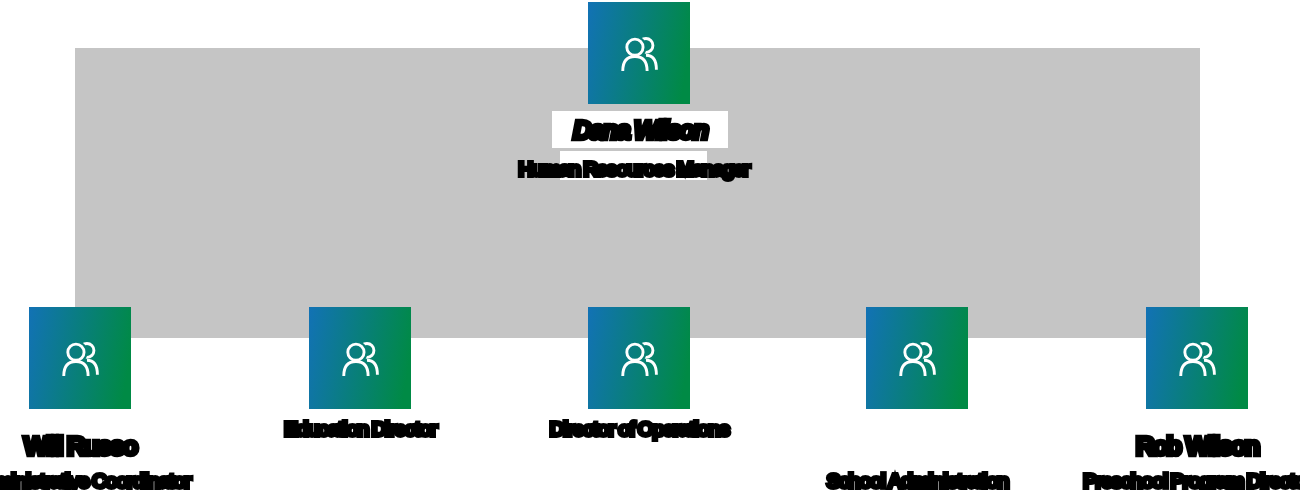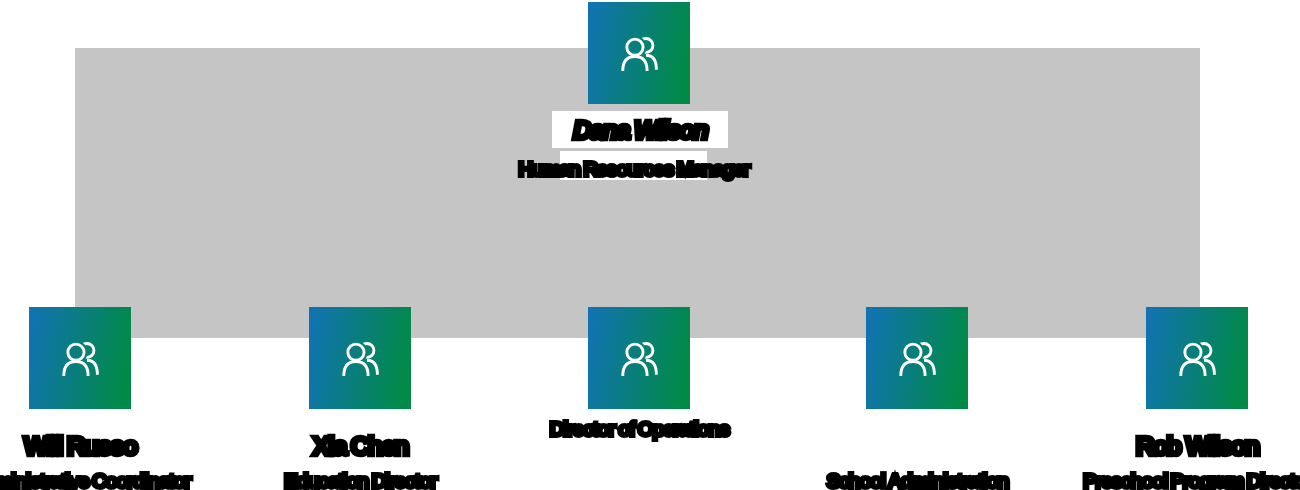--- a/index.html
+++ b/index.html
@@ -143,21 +143,20 @@
     <div class="node-name blob-name">Will Russo</div>
     <div class="node-title blob-sub">Administrative Coordinator</div>
   </div>
 
   <div class="child c2">
     <div class="tile" style="position:static">
       <svg viewBox="0 0 100 100">
           <use href="#ppl"></use>
         </svg>
     </div>
-    <div class="node-name blob-name">Xia Chen</div>
     <div class="node-title blob-sub">Education Director</div>
   </div>
 
   <div class="child c3">
     <div class="tile" style="position:static">
       <svg viewBox="0 0 100 100">
           <use href="#ppl"></use>
         </svg>
     </div>
     <div class="node-title blob-sub">Director of Operations</div>

